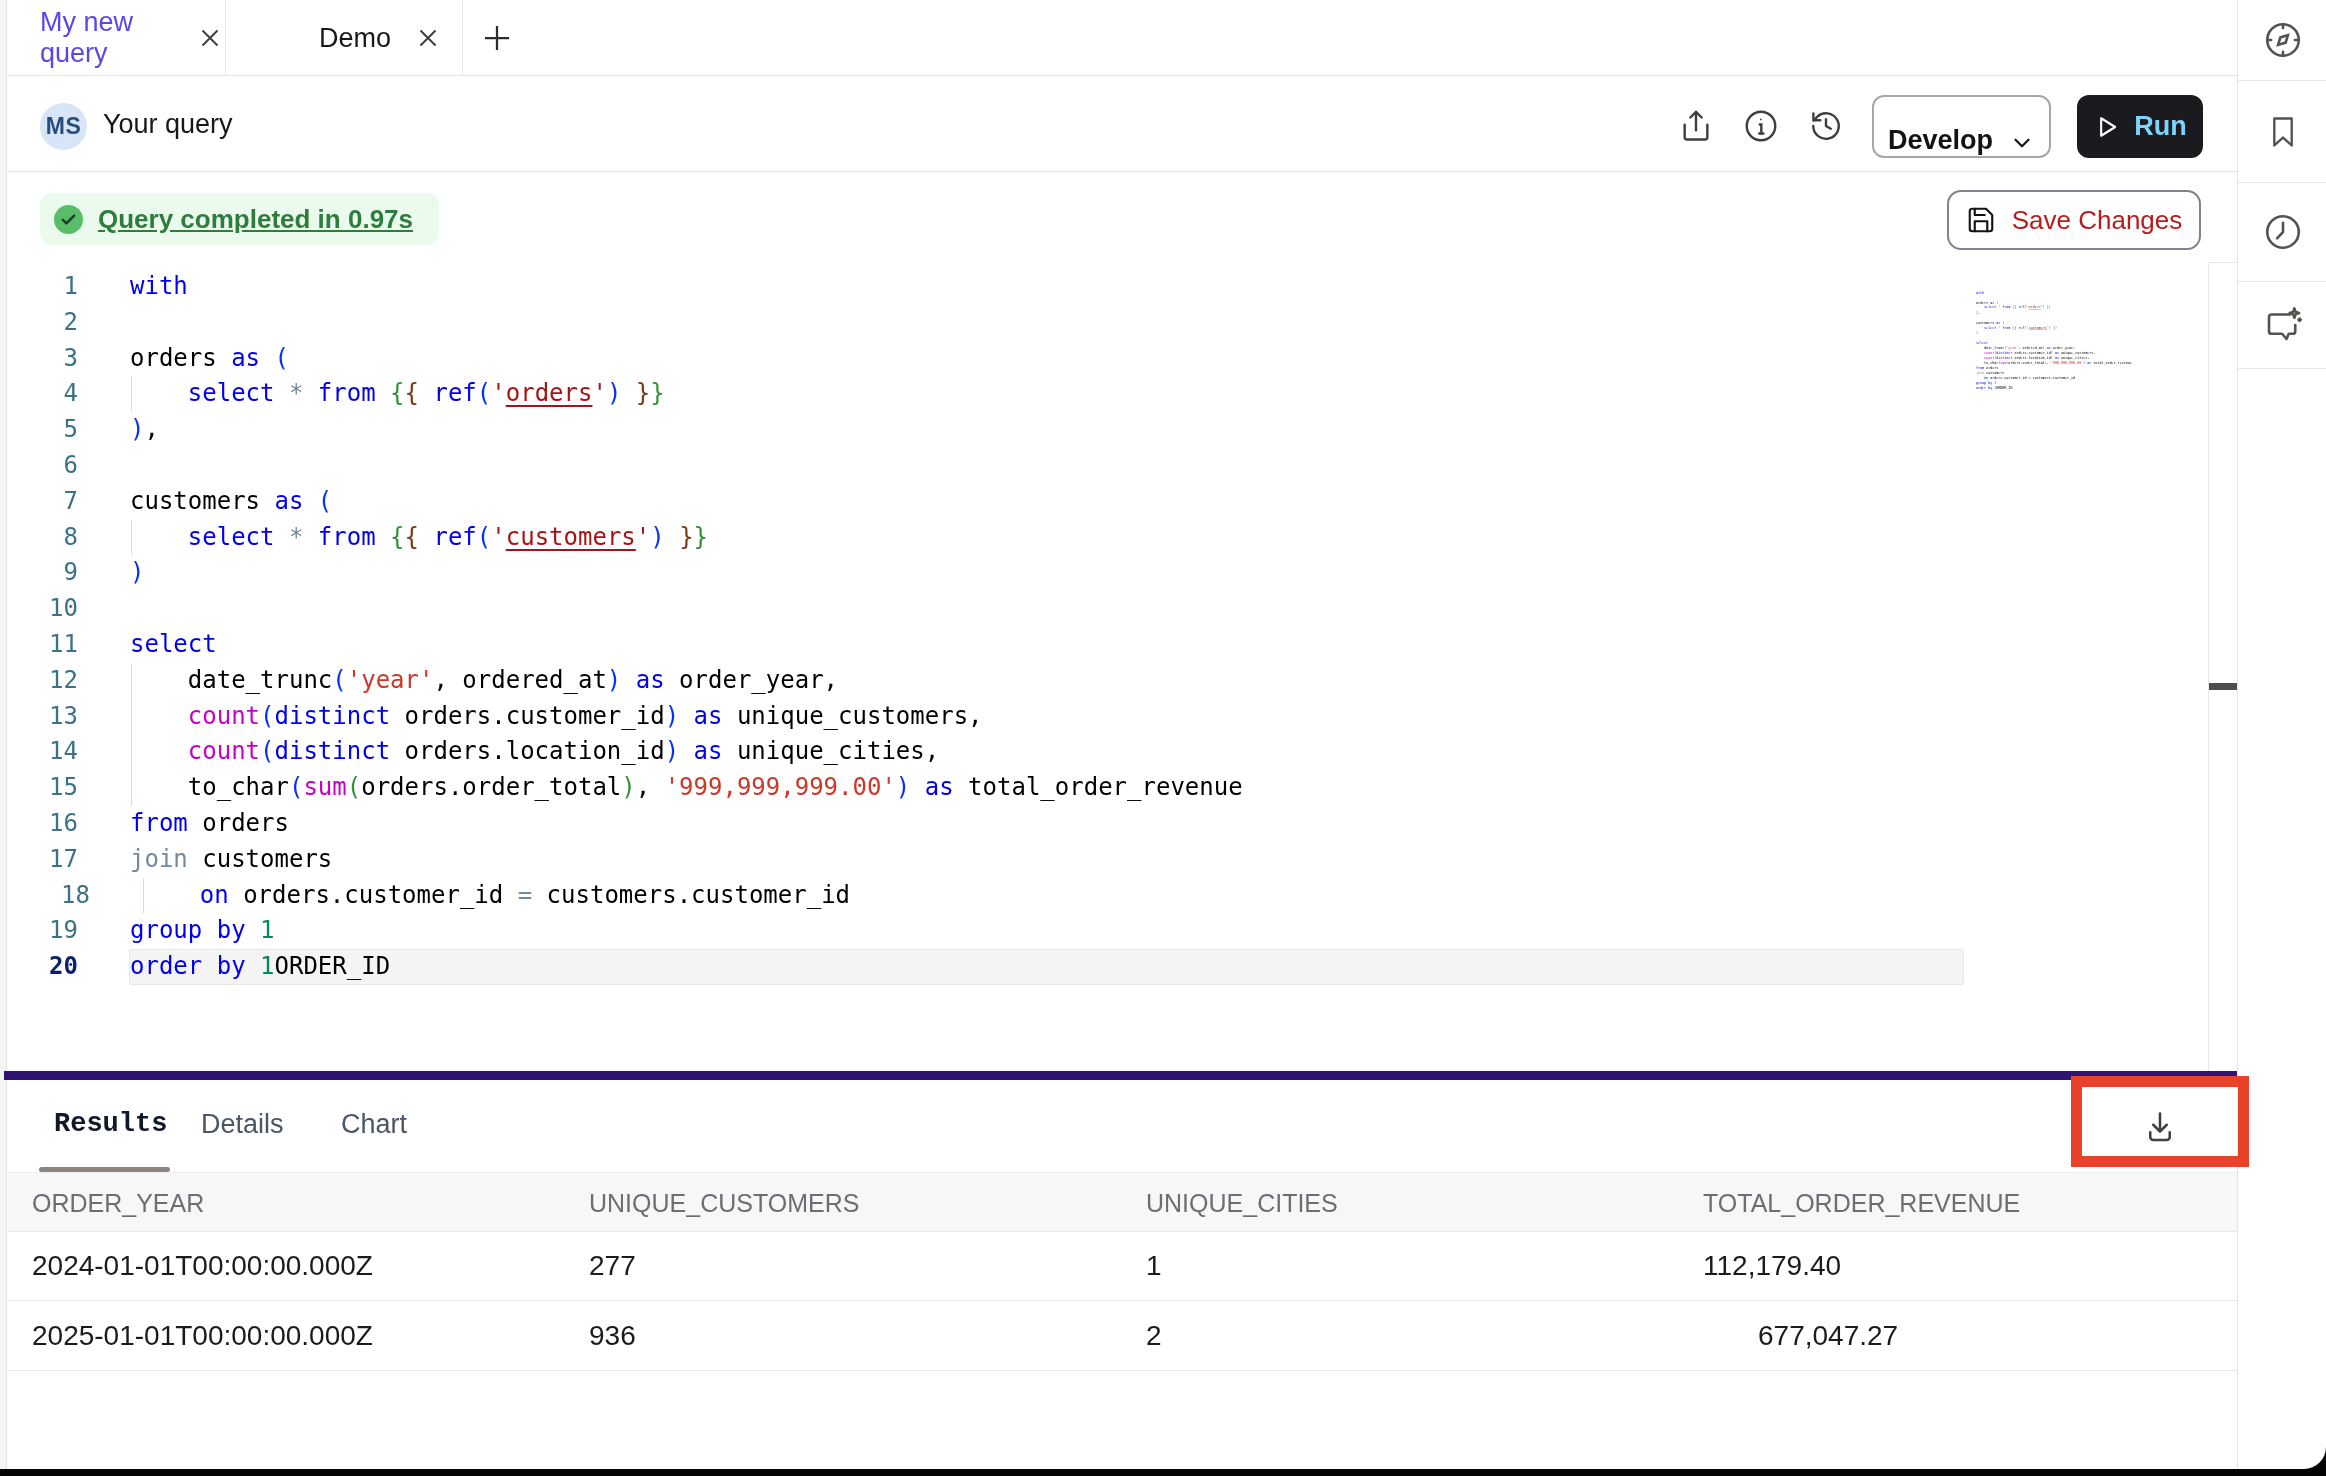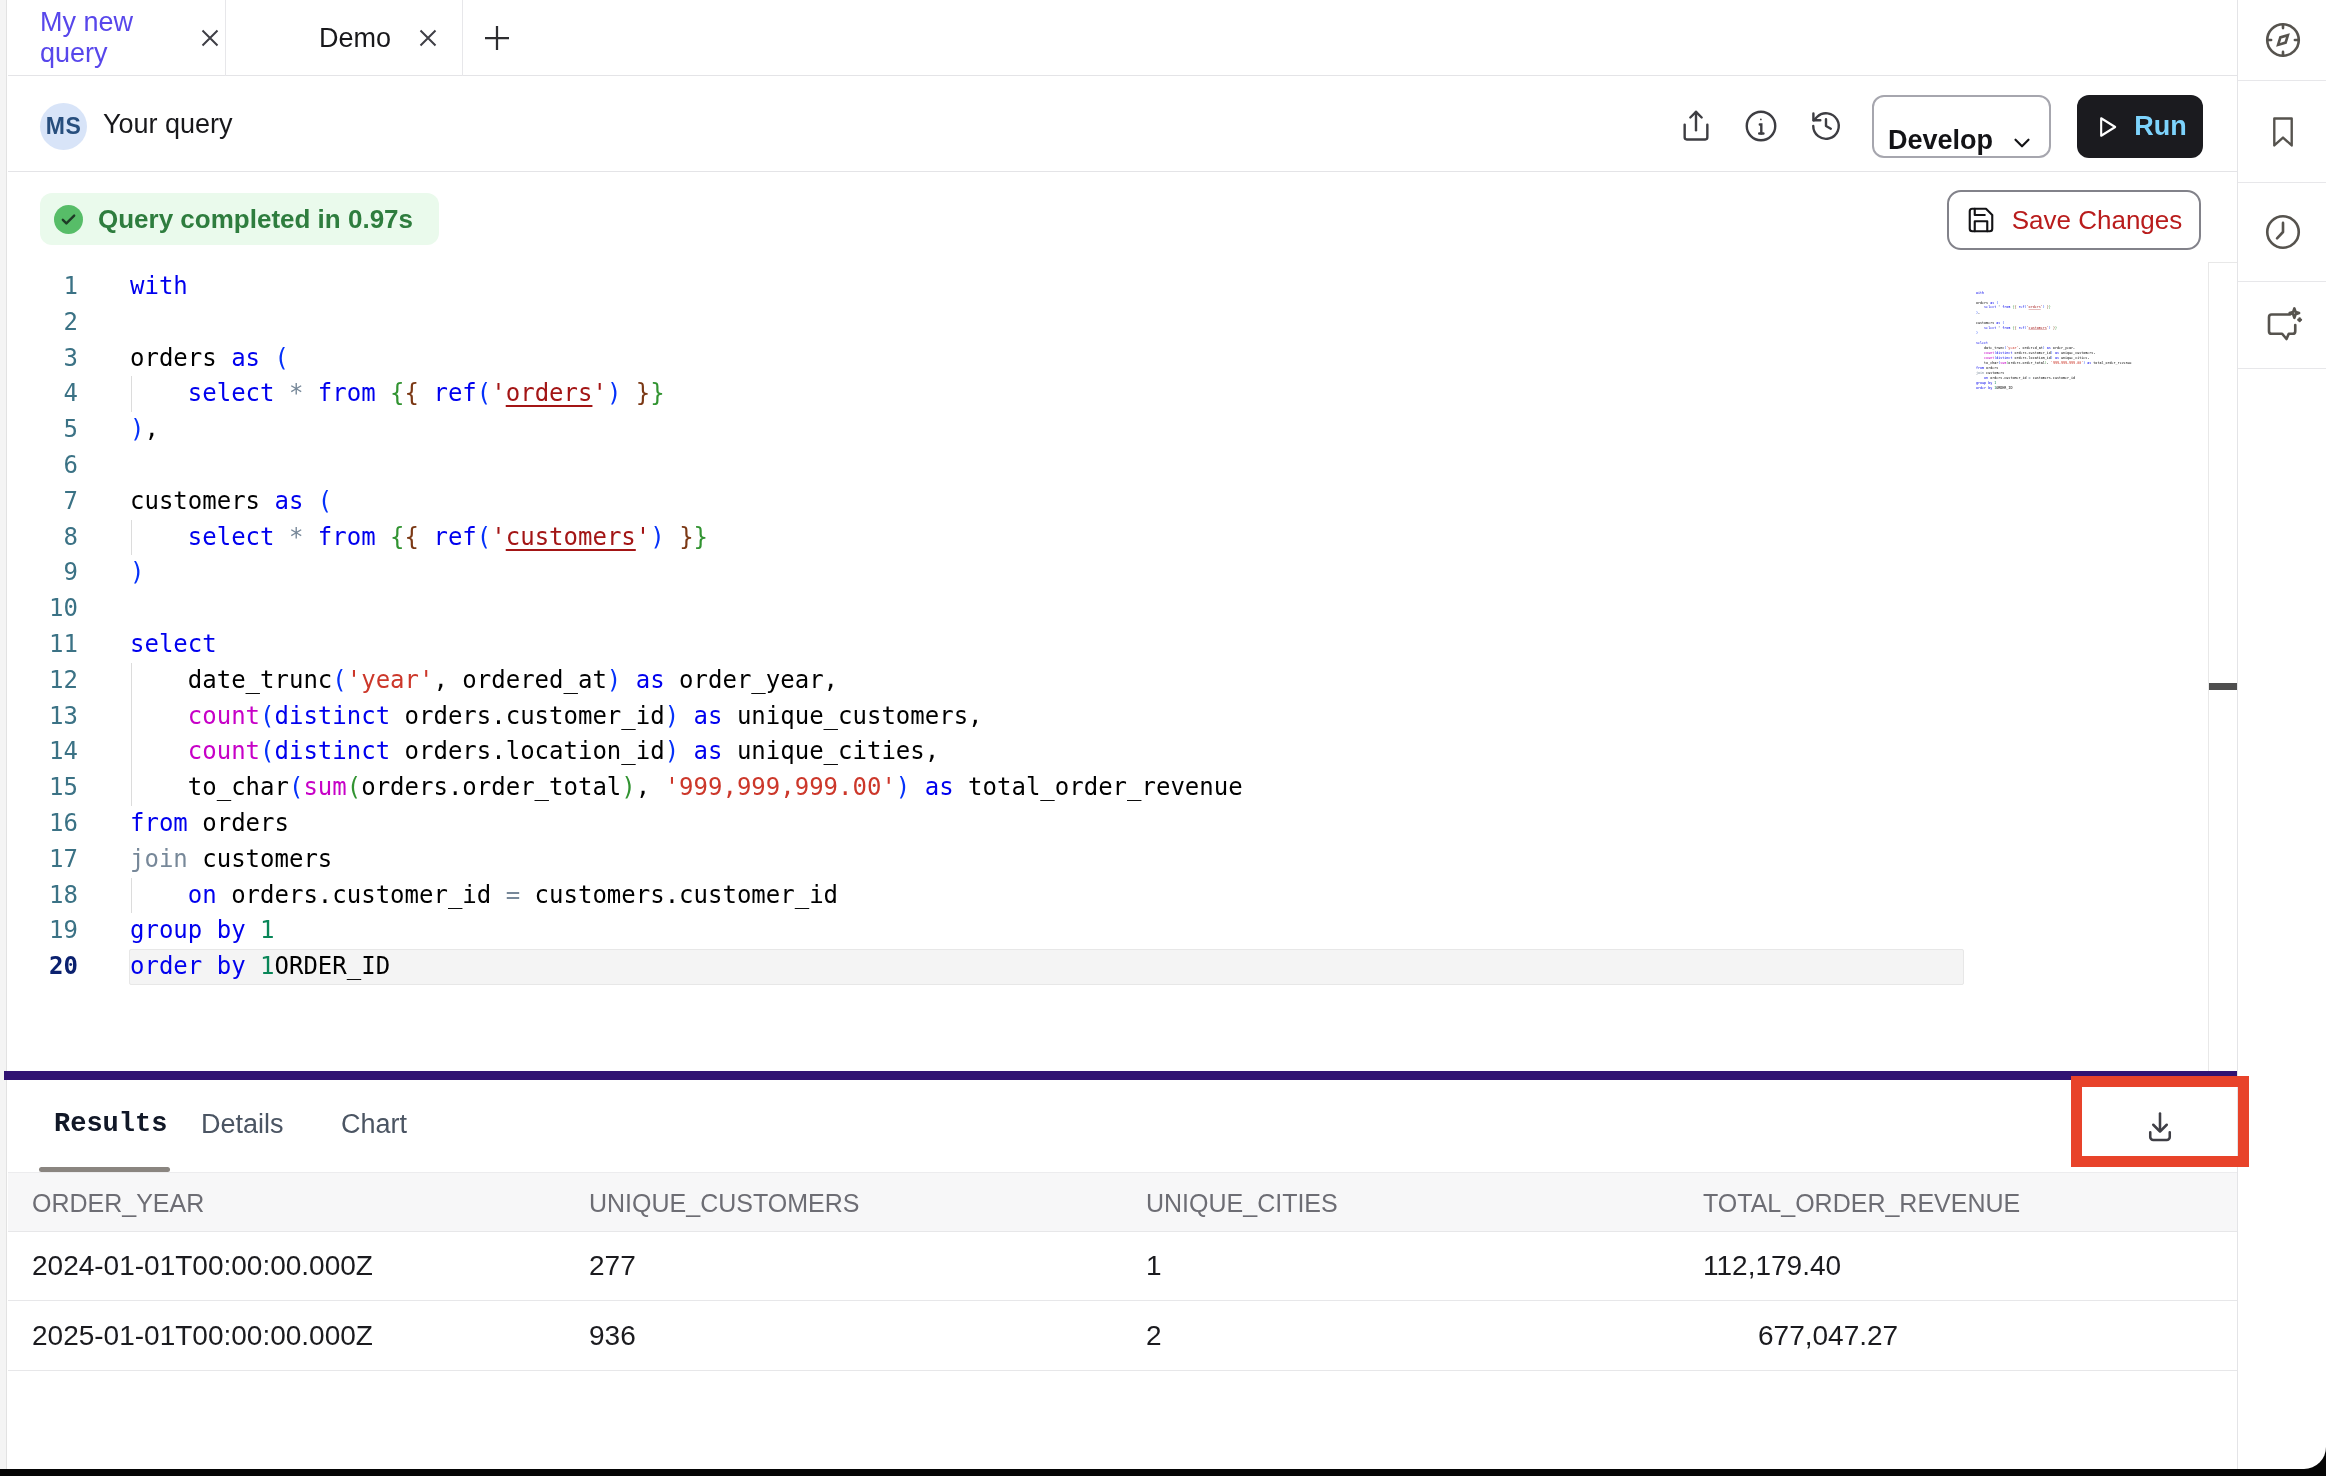--- a/index.html
+++ b/index.html
@@ -28,21 +28,21 @@
   #info-icon-btn { left:1735px; }
   #history-icon-btn { left:1800px; }
   #develop-btn { left:1864px; top:19px; width:179px; height:63px; border:2px solid #a6a6ae; border-radius:12px; background:#fff; display:flex; align-items:flex-end; justify-content:center; gap:16px; }
   #develop-btn .lbl { font-size:27px; font-weight:600; color:#131316; }
   #run-btn { left:2069px; top:19px; width:126px; height:63px; background:#1b1b1f; border-radius:12px; display:flex; align-items:center; justify-content:center; gap:13px; }
   #run-btn .lbl { font-size:27px; font-weight:600; color:#7dd3fc; }
 
   
   #editor-panel { left:8px; top:172px; width:2229px; height:899px; background:#fff; }
   #status-pill { left:32px; top:21px; height:52px; background:#eafaec; border-radius:12px; display:flex; align-items:center; padding:0 26px 0 14px; gap:15px; }
-  #status-pill .txt { font-size:26px; font-weight:600; color:#2e7d3e; }
+  #status-pill .txt { font-size:26px; font-weight:600; color:#2e7d3e;text-decoration:underline; }
   #status-check { width:29px; height:29px; border-radius:50%; background:#57bd68; display:flex; align-items:center; justify-content:center; }
   #save-btn { left:1939px; top:18px; width:254px; height:60px; background:#fff; border:2px solid #82828a; border-radius:14px; display:flex; align-items:center; justify-content:center; gap:16px; }
   #save-btn .lbl { font-size:26px; font-weight:500; color:#b91c1c; }
 
   
   #code-area { left:0; top:97px; width:2229px; height:809px; }
   .code-row { position:absolute; left:0; width:2200px; height:35.8px; }
   .gutter-num { position:absolute; left:0; top:0; width:70px; height:35.8px; line-height:35.8px; text-align:right; font-family:"DejaVu Sans Mono", monospace; font-size:24px; color:#3b7285; }
   .gutter-num.active { color:#0b216f; font-weight:bold; }
   .code-text { position:absolute; left:122px; top:0; height:35.8px; line-height:35.8px; font-family:"DejaVu Sans Mono", monospace; font-size:24px; white-space:pre; color:#000; }
@@ -259,21 +259,21 @@
         <div class="code-text"><span class="tk-pl">    to_char</span><span class="tk-b1">(</span><span class="tk-fn">sum</span><span class="tk-b2">(</span><span class="tk-pl">orders.order_total</span><span class="tk-b2">)</span><span class="tk-pl">, </span><span class="tk-str">'999,999,999.00'</span><span class="tk-b1">)</span><span class="tk-pl"> </span><span class="tk-kw">as</span><span class="tk-pl"> total_order_revenue</span></div>
       </div>
       <div class="code-row" style="top: 537px;">
         <div class="gutter-num">16</div>
         <div class="code-text"><span class="tk-kw">from</span><span class="tk-pl"> orders</span></div>
       </div>
       <div class="code-row" style="top: 572.8px;">
         <div class="gutter-num">17</div>
         <div class="code-text"><span class="tk-op">join</span><span class="tk-pl"> customers</span></div>
       </div>
-      <div class="code-row" style="top: 608.6px;">
+      <div class="code-row" style="top: 608.6px; margin-left: 12px;">
         <div class="gutter-num">18</div>
         <div class="indent-guide"></div>
         <div class="code-text"><span class="tk-pl">    </span><span class="tk-kw">on</span><span class="tk-pl"> orders.customer_id </span><span class="tk-op">=</span><span class="tk-pl"> customers.customer_id</span></div>
       </div>
       <div class="code-row" style="top: 644.4px;">
         <div class="gutter-num">19</div>
         <div class="code-text"><span class="tk-kw">group</span><span class="tk-pl"> </span><span class="tk-kw">by</span><span class="tk-pl"> </span><span class="tk-num">1</span></div>
       </div>
       <div class="code-row" style="top: 680.2px;">
         <div class="cur-line"></div>

